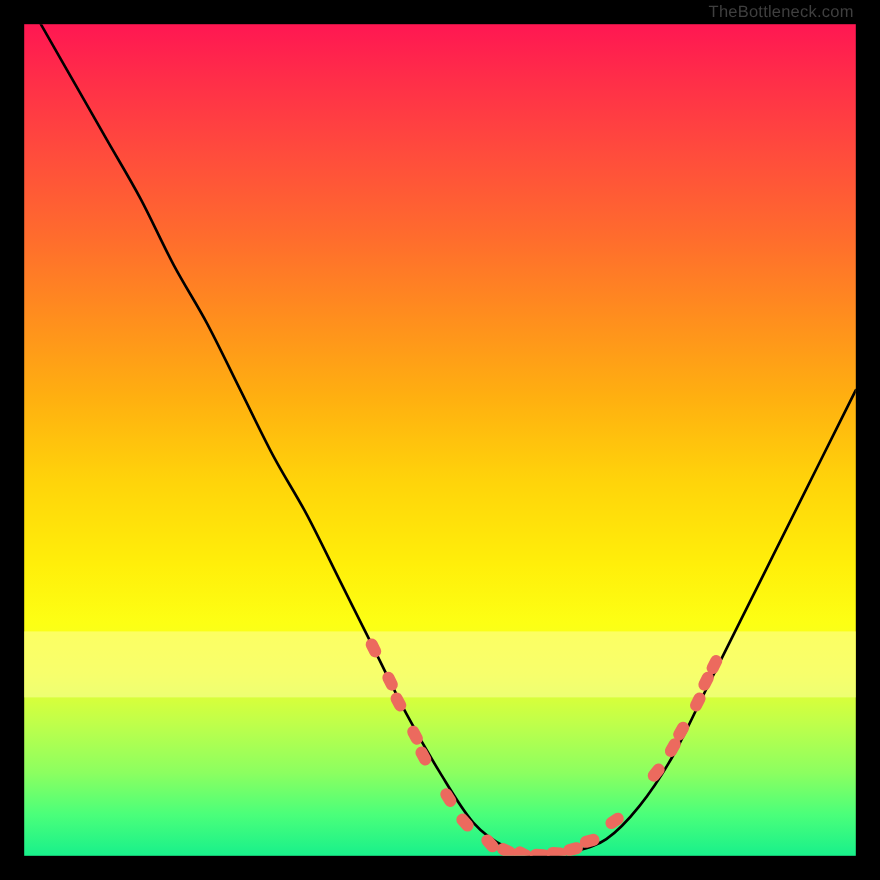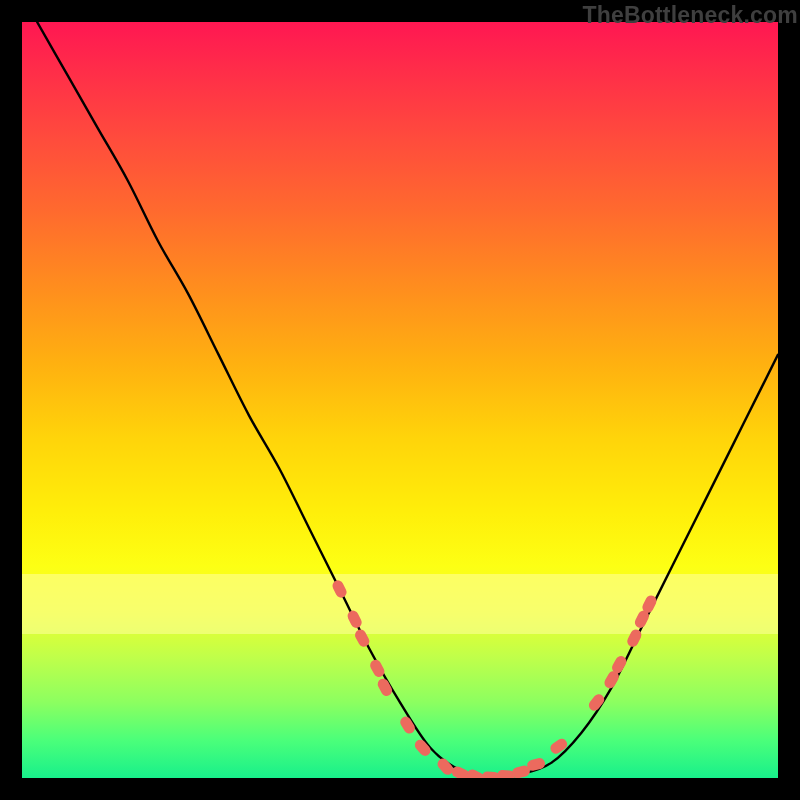--- a/index.html
+++ b/index.html
@@ -13,24 +13,24 @@
   }
   .frame {
     position: relative;
     width: 800px;
     height: 800px;
     background: #000;
   }
   .watermark {
     position: absolute;
     top: 2px;
-    right: 2px;
+    right: 24px;
     color: #3f3f3f;
-    font-size: 23px;
-    font-weight: 700;
+    font-size: 15px;
+    font-weight: 400;
     letter-spacing: 0.2px;
     z-index: 3;
   }
   .plot-area {
     position: absolute;
     left: 22px;
     top: 22px;
     width: 756px;
     height: 756px;
     background: linear-gradient(

